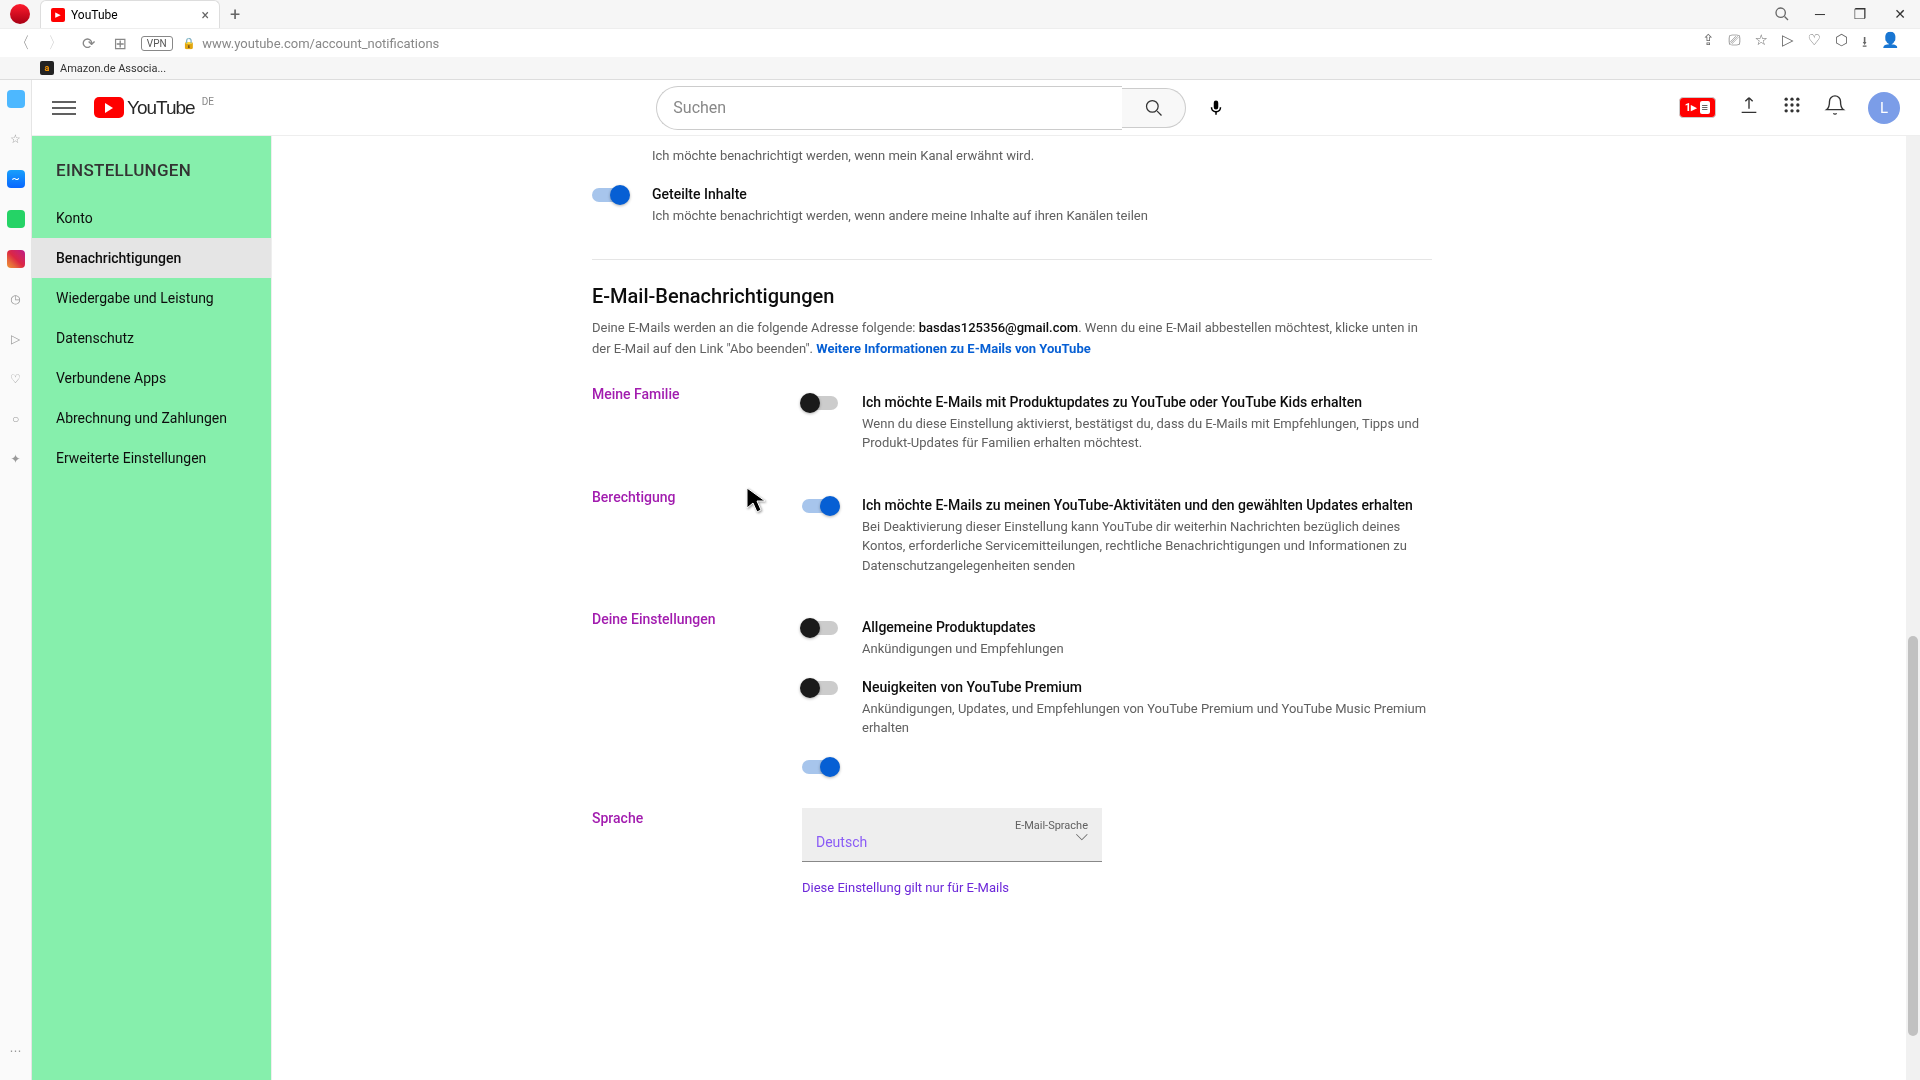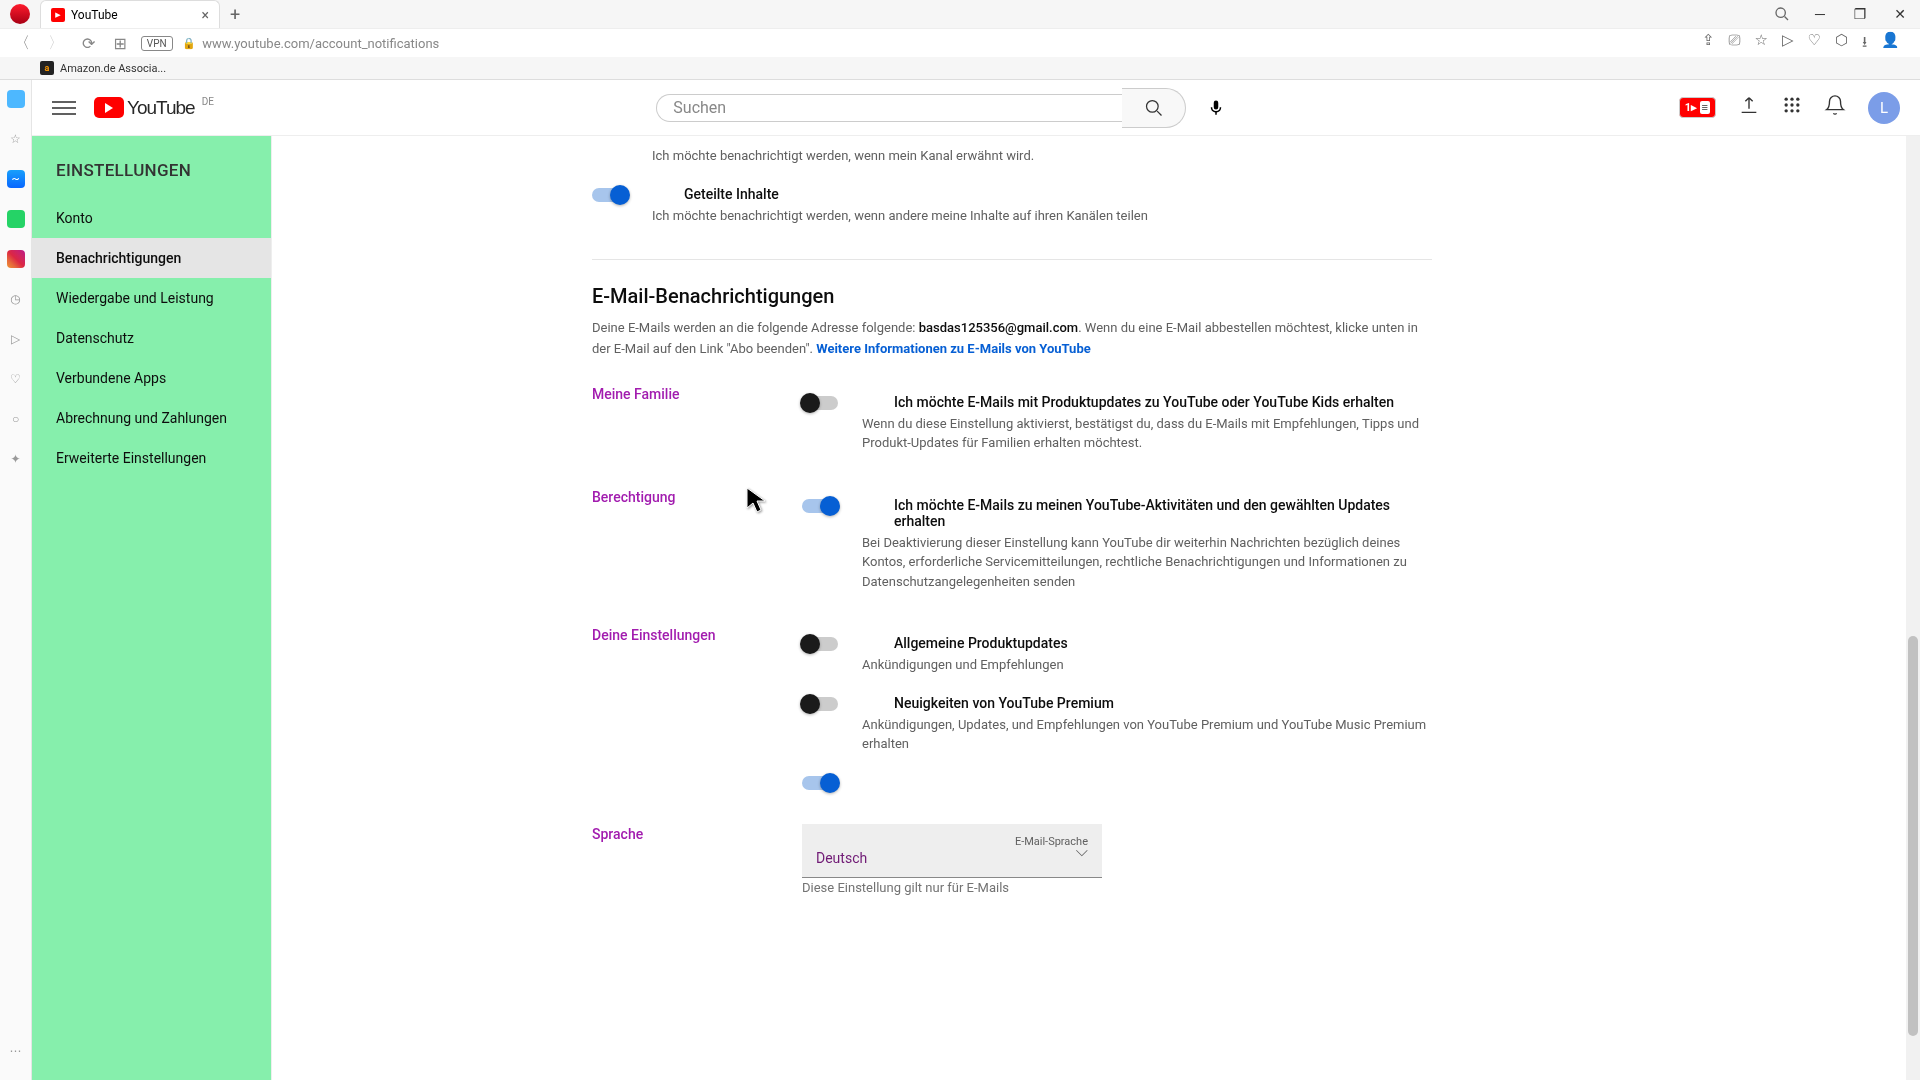--- a/index.html
+++ b/index.html
@@ -42,21 +42,21 @@
 .yt-header { height: 56px; display: flex; align-items: center; padding: 0 20px; border-bottom: 1px solid #eee; }
 .hamburger { width: 24px; height: 24px; display: flex; flex-direction: column; justify-content: center; gap: 4px; margin-right: 18px; }
 .hamburger span { height: 2px; background: #606060; }
 .yt-logo { display: flex; align-items: center; gap: 3px; }
 .yt-logo-icon { width: 30px; height: 21px; background: #ff0000; border-radius: 5px; display: flex; align-items: center; justify-content: center; }
 .yt-logo-icon::after { content: ''; border-left: 8px solid #fff; border-top: 5px solid transparent; border-bottom: 5px solid transparent; }
 .yt-logo-text { font-size: 19px; font-weight: 500; letter-spacing: -1px; color: #282828; font-family: Arial; }
 .yt-logo-de { font-size: 10px; color: #888; margin-left: 4px; margin-top: -12px; }
 .yt-search-wrap { flex: 1; display: flex; justify-content: center; }
 .yt-search { display: flex; align-items: center; width: 580px; }
-.yt-search-input { flex: 1; height: 28px; border: 1px solid #ccc; border-right: none; border-radius: 40px 0 0 40px; padding: 0 16px; font-size: 16px; color: #888; display: flex; align-items: center; }
+.yt-search-input { flex: 1; height: 44px; border: 1px solid #ccc; border-right: none; border-radius: 40px 0 0 40px; padding: 0 16px; font-size: 16px; color: #888; display: flex; align-items: center; }
 .yt-search-btn { width: 64px; height: 40px; border: 1px solid #ccc; border-left: none; border-radius: 0 40px 40px 0; background: #f8f8f8; display: flex; align-items: center; justify-content: center; font-size: 16px; color: #333; }
 .yt-mic { width: 40px; height: 40px; border-radius: 50%; display: flex; align-items: center; justify-content: center; margin-left: 10px; font-size: 16px; }
 .yt-header-right { display: flex; align-items: center; gap: 22px; }
 .ext-badge { background: #ff0000; color: #fff; font-size: 11px; font-weight: bold; padding: 3px 5px; border-radius: 4px; display: flex; align-items: center; gap: 3px; border: 1px solid #ccc; }
 .ext-badge::after { content: '≡'; color: #333; background: #fff; padding: 0 2px; border-radius: 2px; }
 .hdr-icon { font-size: 19px; color: #333; }
 .avatar { width: 32px; height: 32px; border-radius: 50%; background: #7b9de8; color: #fff; display: flex; align-items: center; justify-content: center; font-size: 15px; }
 
 .yt-body { flex: 1; display: flex; overflow: hidden; }
 .yt-sidebar { width: 240px; background: #86efac; border-right: 1px solid #eee; padding-top: 16px; }
@@ -68,38 +68,38 @@
 .content-inner { max-width: 1000px; padding-right: 160px; }
 
 .setting-row { display: flex; align-items: flex-start; padding: 10px 0; }
 .toggle-col { width: 60px; flex-shrink: 0; padding-top: 2px; }
 .toggle { width: 36px; height: 14px; border-radius: 8px; position: relative; background: #ccc; }
 .toggle::after { content: ''; position: absolute; width: 20px; height: 20px; border-radius: 50%; top: -3px; box-shadow: 0 1px 3px rgba(0,0,0,0.3); }
 .toggle.on { background: #a7c5ec; }
 .toggle.on::after { background: #065fd4; right: -2px; }
 .toggle.off::after { background: #1a1a1a; left: -2px; }
 .setting-text { flex: 1; }
-.setting-title { font-size: 14px; font-weight: 500; color: #0d0d0d; margin-bottom: 4px; margin-left: 32px; }
+.setting-title { font-size: 14px; font-weight: 500; color: #0d0d0d; margin-bottom: 4px; }
 .setting-desc { font-size: 13px; color: #606060; line-height: 1.5; }
 
 .section-divider { border-top: 1px solid #e5e5e5; margin: 24px 0; }
 .section-heading { font-size: 20px; font-weight: 500; color: #0d0d0d; margin-bottom: 10px; }
 .section-sub { font-size: 13px; color: #606060; line-height: 1.6; margin-bottom: 24px; }
 .section-sub b { color: #0d0d0d; font-weight: 500; }
 .section-sub a { color: #065fd4; text-decoration: none; font-weight: bold; }
 
 .setting-group { display: flex; margin-bottom: 24px; }
 .group-label { width: 210px; flex-shrink: 0; font-size: 14px; font-weight: 500; color: #a21caf; padding-top: 2px; }
 .group-content { flex: 1; }
 
 .lang-select { width: 300px; height: 54px; background: #eee; border: none; border-bottom: 1px solid #888; padding: 8px 14px; position: relative; display: flex; flex-direction: column; justify-content: center; }
 .lang-label { font-size: 11px; color: #606060; text-align: right; }
-.lang-value { font-size: 14px; color: #701a75; margin-top: 2px; }
+.lang-value { font-size: 14px; color: #8b5cf6; margin-top: 2px; }
 .lang-chevron { position: absolute; right: 14px; top: 50%; transform: translateY(-50%); color: #606060; }
-.lang-note { font-size: 13px; color: #737373; margin-top: 2px; }
+.lang-note { font-size: 13px; color: #6d28d9; margin-top: 18px; }
 
 .cursor { position: absolute; left: 745px; top: 486px; pointer-events: none; z-index: 9999; font-size: 28px; color: #000; }
 .cursor svg { filter: drop-shadow(1px 1px 1px rgba(0,0,0,0.4)); }
 
 .scrollbar-track { position: absolute; right: 0; top: 136px; bottom: 0; width: 14px; background: #f1f1f1; }
 .scrollbar-thumb { position: absolute; right: 2px; width: 10px; top: 500px; height: 400px; background: #c1c1c1; border-radius: 5px; }
 </style>
 </head>
 <body>
 

